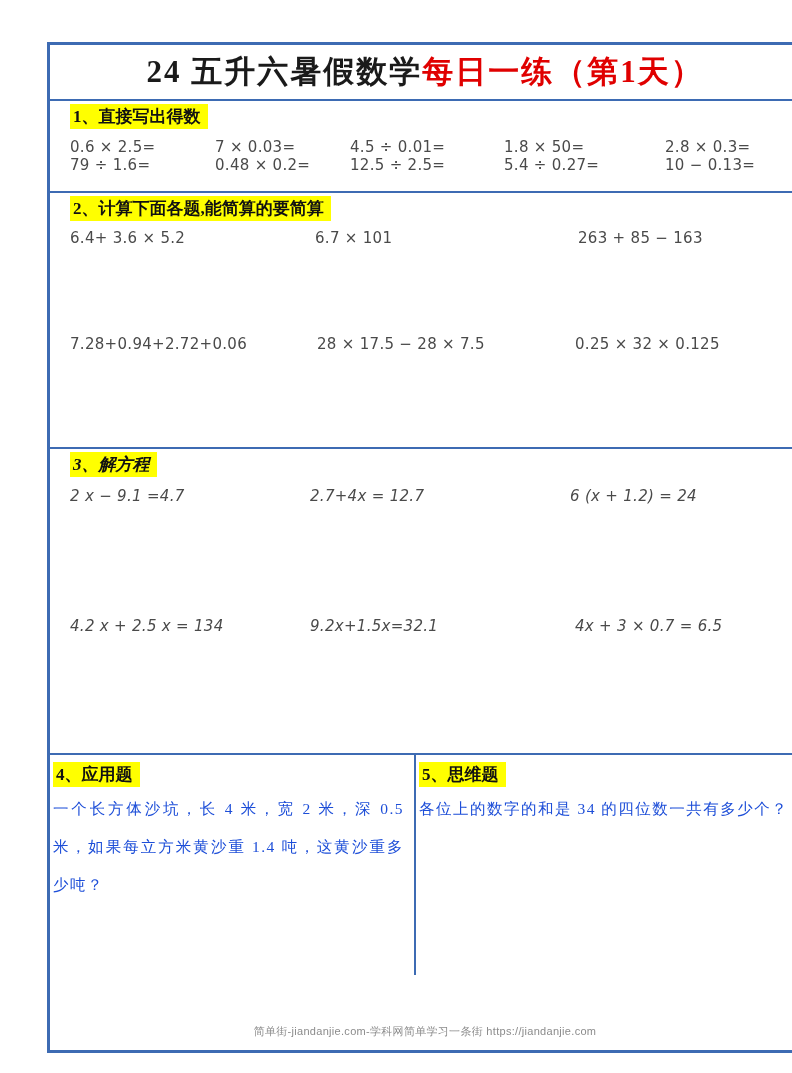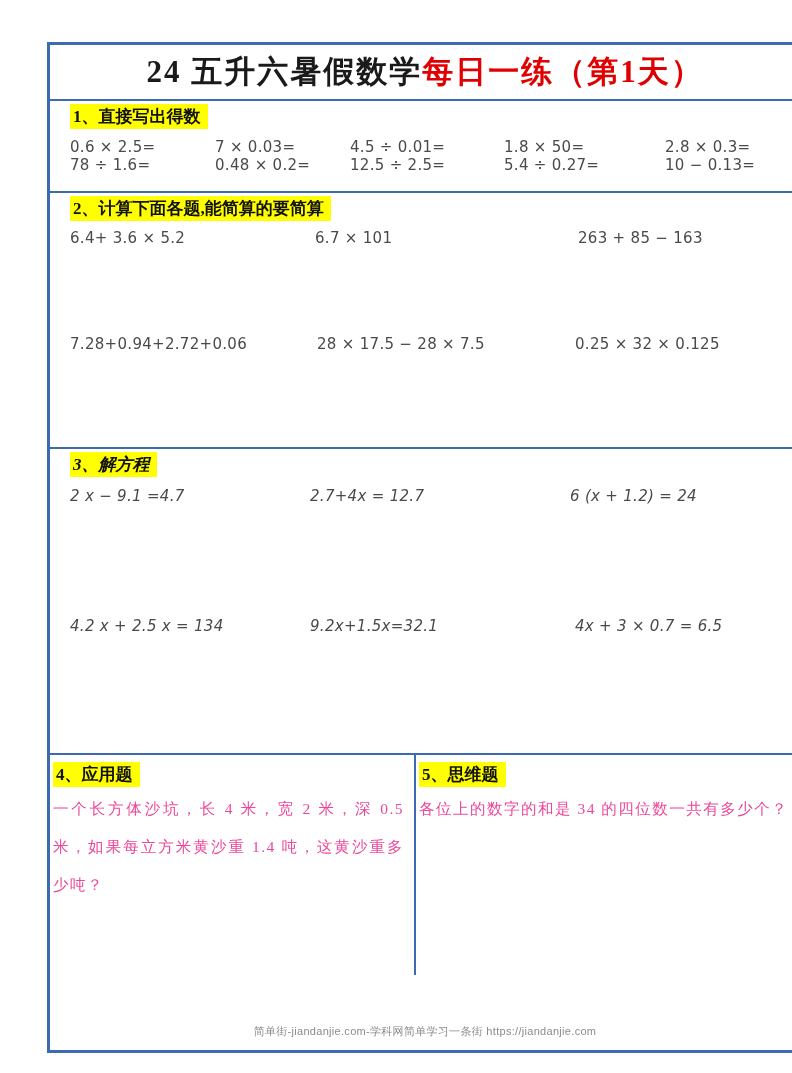--- a/index.html
+++ b/index.html
@@ -43,21 +43,21 @@
   }
   .s1-grid{grid-template-columns:145px 135px 154px 161px 1fr;margin-top:9px;}
   .s2-grid1{grid-template-columns:245px 263px 1fr;margin-top:8px;}
   .s2-grid2{grid-template-columns:247px 258px 1fr;margin-top:88px;}
   .s3-grid1{grid-template-columns:240px 260px 1fr;margin-top:10px;}
   .s3-grid2{grid-template-columns:240px 265px 1fr;margin-top:112px;}
   .cell{padding:4px 10px 0 3px;}
   .cell-4{width:366px;border-right:2px solid var(--blue);}
   .cell-5{flex:1;}
   .body-text{
-    font-size:15.5px;line-height:38px;color:#ec4899;
+    font-size:15.5px;line-height:38px;color:#1d4ed8;
     text-align:justify;text-justify:inter-character;
     letter-spacing:1.5px;margin-top:3px;
   }
   .footer-mark{
     position:absolute;left:0;right:0;bottom:11px;text-align:center;
     font-family:"Liberation Sans","DejaVu Sans",sans-serif;
     font-size:11px;color:var(--gray);letter-spacing:0.3px;z-index:5;
   }
 </style>
 </head>
@@ -71,21 +71,21 @@
   </div>
 
   <div class="row row-s1">
     <span class="hl">1、直接写出得数</span>
     <div class="problems s1-grid">
       <span>0.6 × 2.5=</span>
       <span>7 × 0.03=</span>
       <span>4.5 ÷ 0.01=</span>
       <span>1.8 × 50=</span>
       <span>2.8 × 0.3=</span>
-      <span>78 ÷ 1.6=</span>
+      <span>79 ÷ 1.6=</span>
       <span>0.48 × 0.2=</span>
       <span>12.5 ÷ 2.5=</span>
       <span>5.4 ÷ 0.27=</span>
       <span>10 − 0.13=</span>
     </div>
   </div>
 
   <div class="row row-s2">
     <span class="hl">2、计算下面各题,能简算的要简算</span>
     <div class="problems s2-grid1">

